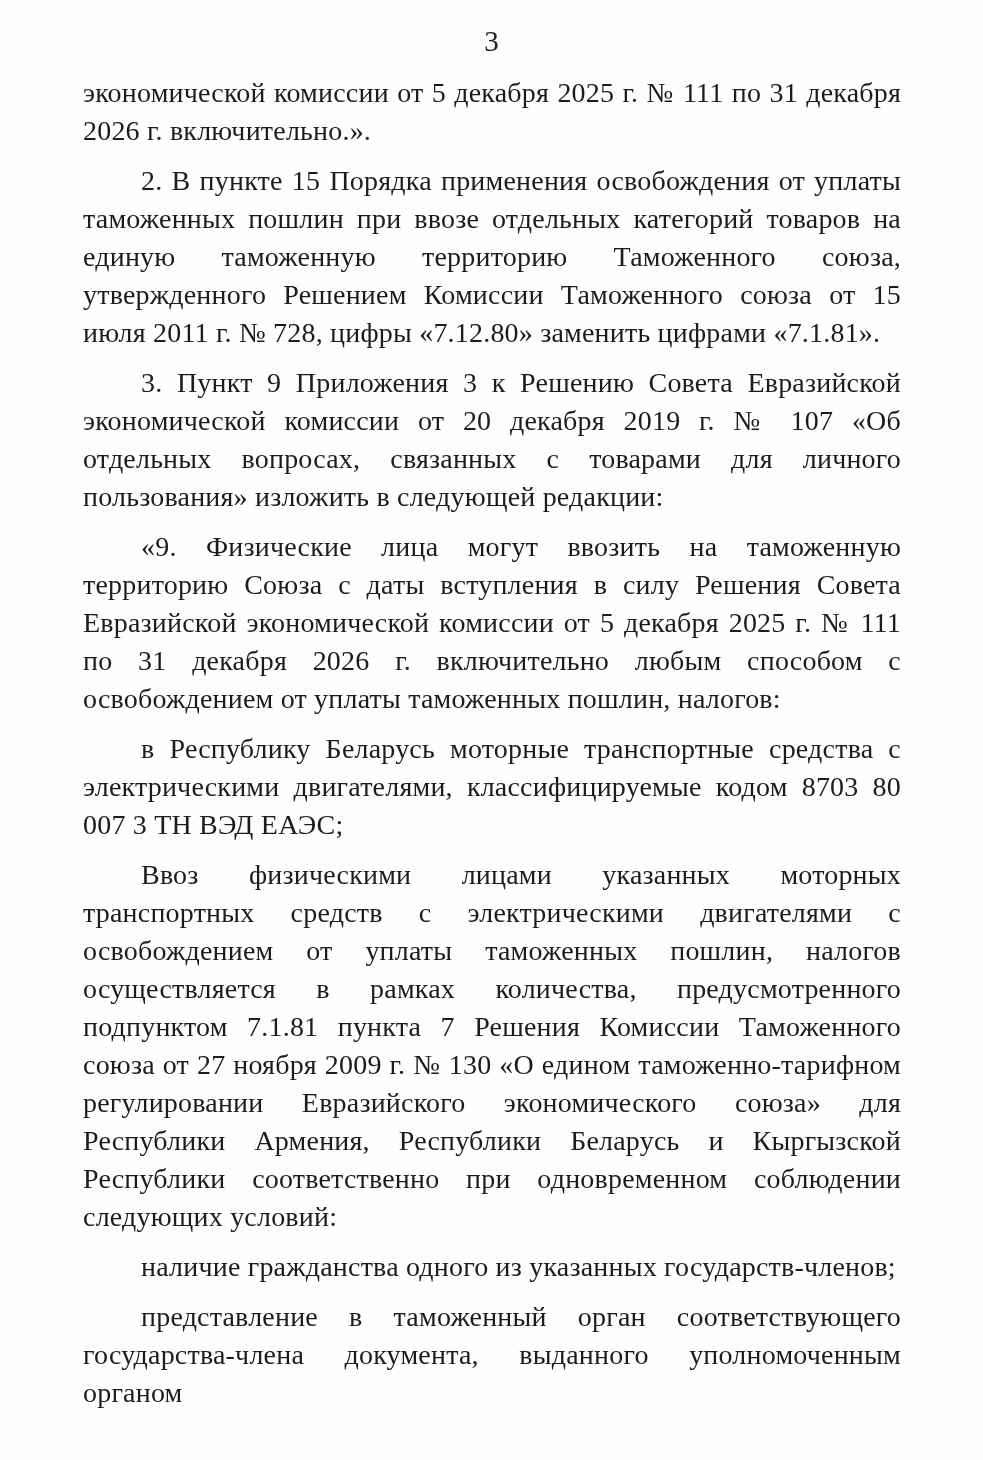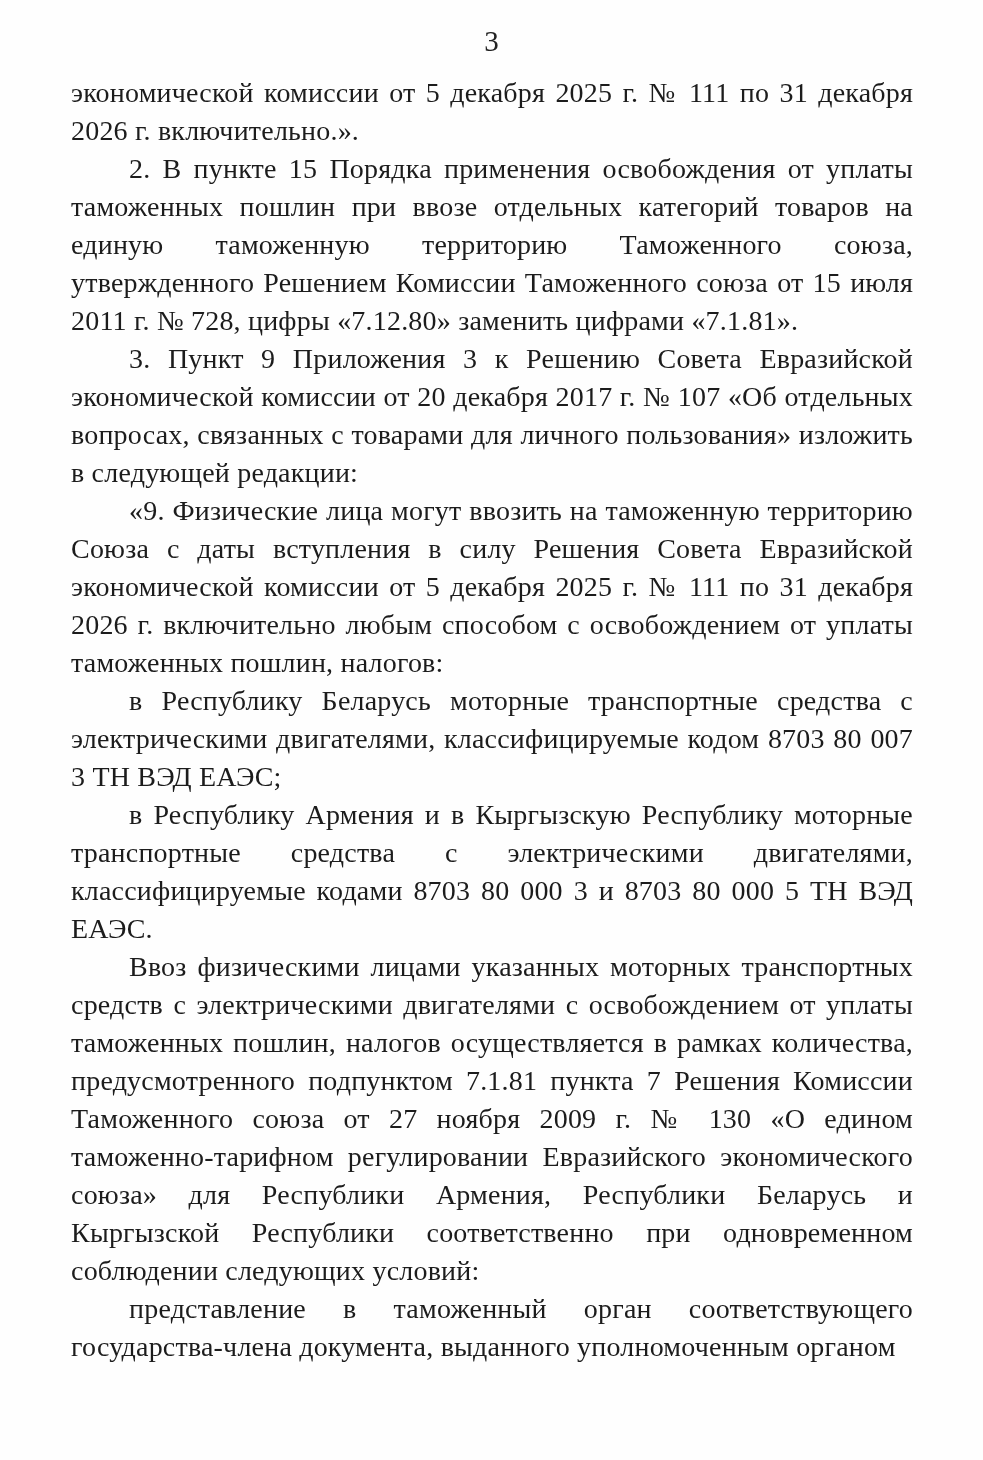--- a/index.html
+++ b/index.html
@@ -26,36 +26,36 @@
   }
   .body-text {
     margin: 16px 70px 0 71px;
     font-size: 28px;
     line-height: 38px;
     text-align: justify;
     text-justify: inter-word;
     letter-spacing: 0.2px;
   }
   .para {
-    margin: 0;
+    margin: 12px;
     text-indent: 58px;
   }
   .para.no-indent {
     text-indent: 0;
   }
 </style>
 </head>
 <body>
 
 <div class="page">
   <div class="page-number">3</div>
 
   <div class="body-text">
     <p class="para no-indent">экономической комиссии от 5 декабря 2025 г. № 111 по 31 декабря 2026 г. включительно.».</p>
     <p class="para">2. В пункте 15 Порядка применения освобождения от уплаты таможенных пошлин при ввозе отдельных категорий товаров на единую таможенную территорию Таможенного союза, утвержденного Решением Комиссии Таможенного союза от 15 июля 2011 г. № 728, цифры «7.12.80» заменить цифрами «7.1.81».</p>
-    <p class="para">3. Пункт 9 Приложения 3 к Решению Совета Евразийской экономической комиссии от 20 декабря 2017 г. № 107 «Об отдельных вопросах, связанных с товарами для личного пользования» изложить в следующей редакции:</p>
+    <p class="para">3. Пункт 9 Приложения 3 к Решению Совета Евразийской экономической комиссии от 20 декабря 2019 г. № 107 «Об отдельных вопросах, связанных с товарами для личного пользования» изложить в следующей редакции:</p>
     <p class="para">«9. Физические лица могут ввозить на таможенную территорию Союза с даты вступления в силу Решения Совета Евразийской экономической комиссии от 5 декабря 2025 г. № 111 по 31 декабря 2026 г. включительно любым способом с освобождением от уплаты таможенных пошлин, налогов:</p>
     <p class="para">в Республику Беларусь моторные транспортные средства с электрическими двигателями, классифицируемые кодом 8703 80 007 3 ТН ВЭД ЕАЭС;</p>
-    <p class="para">в Республику Армения и в Кыргызскую Республику моторные транспортные средства с электрическими двигателями, классифицируемые кодами 8703 80 000 3 и 8703 80 000 5 ТН ВЭД ЕАЭС.</p>
     <p class="para">Ввоз физическими лицами указанных моторных транспортных средств с электрическими двигателями с освобождением от уплаты таможенных пошлин, налогов осуществляется в рамках количества, предусмотренного подпунктом 7.1.81 пункта 7 Решения Комиссии Таможенного союза от 27 ноября 2009 г. № 130 «О едином таможенно-тарифном регулировании Евразийского экономического союза» для Республики Армения, Республики Беларусь и Кыргызской Республики соответственно при одновременном соблюдении следующих условий:</p>
+    <p class="para">наличие гражданства одного из указанных государств-членов;</p>
     <p class="para">представление в таможенный орган соответствующего государства-члена документа, выданного уполномоченным органом</p>
   </div>
 </div>
 
 </body></html>

